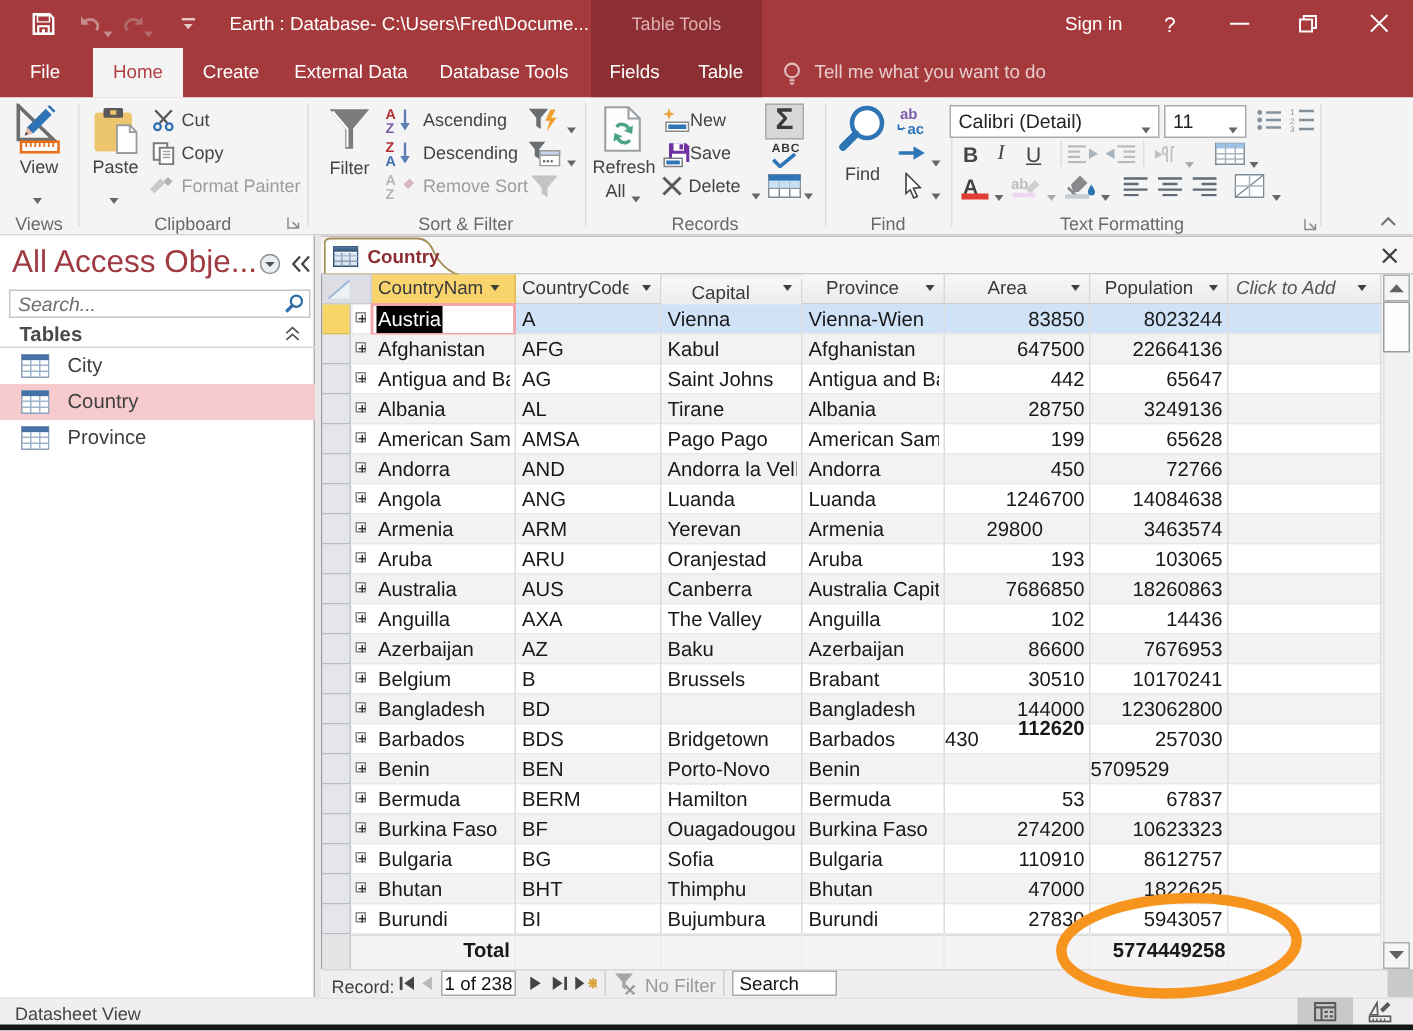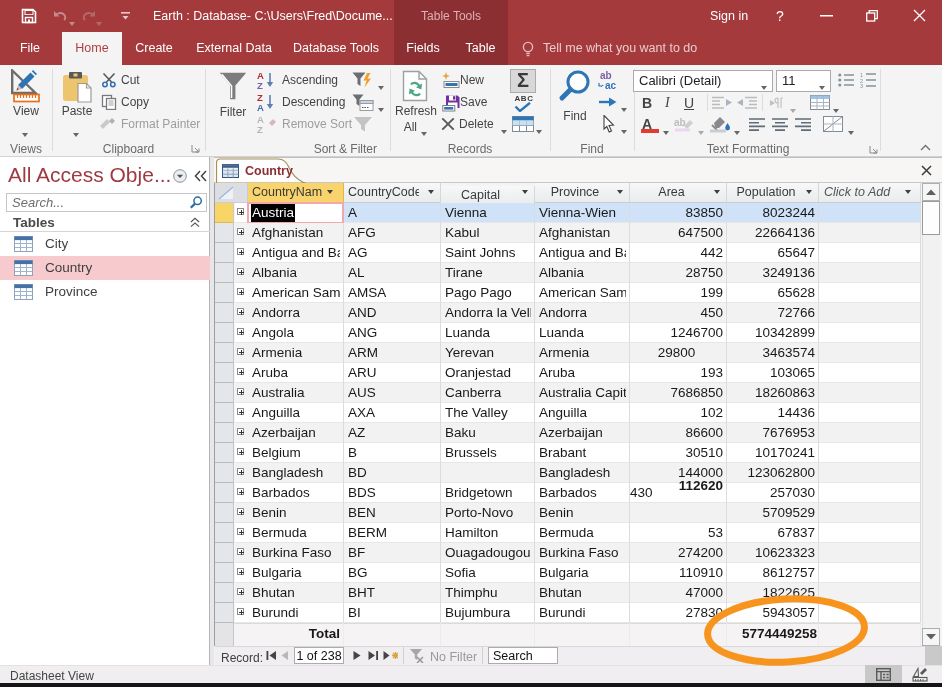--- a/index.html
+++ b/index.html
@@ -152,21 +152,21 @@
  <div class="glabel" style="left:52px;width:153px;">Clipboard</div>
  <svg class="abs" style="left:191px;top:79px;" width="9" height="9" viewBox="0 0 9 9">
   <path d="M1 1 v7 h7 M8 4.5 V8 H4.5 M4 4 l3.4 3.4" stroke="#8a8a8a" stroke-width="1" fill="none"></path>
  </svg>
 
  <svg class="abs" style="left:219px;top:7px;" width="28" height="29" viewBox="0 0 28 29">
   <path d="M0.8 0.8 H27.2 L16.4 13.6 V27.2 H11.2 V13.6 Z" fill="#7c7c7c"></path>
   <path d="M2.8 2.2 L12.6 14 L12.6 26" stroke="#fff" stroke-width="1.4" fill="none"></path>
  </svg>
  <div class="rlabel abs" style="left:213px;top:40px;width:40px;text-align:center;">Filter</div>
- <div class="glabel" style="left:192px;width:185px;text-align:right;">Sort &amp; Filter</div>
+ <div class="glabel" style="left:218px;width:185px;">Sort &amp; Filter</div>
  <svg class="abs" style="left:257px;top:6px;" width="22" height="18" viewBox="0 0 22 18">
   <text x="0" y="8" font-size="9.5" font-weight="bold" fill="#b02e30" font-family="Liberation Sans">A</text>
   <text x="0" y="17.5" font-size="9.5" font-weight="bold" fill="#7c5fa8" font-family="Liberation Sans">Z</text>
   <path d="M13 2 v11" stroke="#5d80b4" stroke-width="1.6"></path>
   <path d="M9.8 11 L13 16 L16.2 11 Z" fill="#5d80b4"></path>
  </svg>
  <div class="rlabel abs" style="left:282px;top:8px;">Ascending</div>
  <svg class="abs" style="left:257px;top:28px;" width="22" height="18" viewBox="0 0 22 18">
   <text x="0" y="8" font-size="9.5" font-weight="bold" fill="#b02e30" font-family="Liberation Sans">Z</text>
   <text x="0" y="17.5" font-size="9.5" font-weight="bold" fill="#3c6fb3" font-family="Liberation Sans">A</text>
@@ -544,21 +544,21 @@
 <div class="abs" style="left:818px;top:323px;width:1px;height:20px;background:#dadcde;"></div>
 <div class="abs" style="left:920px;top:323px;width:1px;height:20px;background:#dadcde;"></div>
 <div class="expbox" style="left:237px;top:328px;">
       <span></span>
     </div>
 <div class="cell" style="left:252px;top:323px;width:88px;">Angola</div>
 <div class="cell" style="left:348px;top:323px;width:89px;">ANG</div>
 <div class="cell" style="left:445px;top:323px;width:86px;">Luanda</div>
 <div class="cell" style="left:539px;top:323px;width:87px;">Luanda</div>
 <div class="cell" style="left:630px;top:323px;width:93px;text-align:right;">1246700</div>
-<div class="cell" style="left:727px;top:323px;width:88px;text-align:right;">10342899</div>
+<div class="cell" style="left:727px;top:323px;width:88px;text-align:right;">14084638</div>
 <div class="abs" style="left:215px;top:343px;width:19px;height:20px;background:#e4e6e9;border-right:1px solid #c2c5c8;border-bottom:1px solid #b9bcbf;"></div>
 <div class="abs" style="left:235px;top:343px;width:686px;height:20px;background:#f2f2f2;border-bottom:1px solid #e9e7e4;"></div>
 <div class="abs" style="left:343px;top:343px;width:1px;height:20px;background:#dadcde;"></div>
 <div class="abs" style="left:440px;top:343px;width:1px;height:20px;background:#dadcde;"></div>
 <div class="abs" style="left:534px;top:343px;width:1px;height:20px;background:#dadcde;"></div>
 <div class="abs" style="left:629px;top:343px;width:1px;height:20px;background:#dadcde;"></div>
 <div class="abs" style="left:726px;top:343px;width:1px;height:20px;background:#dadcde;"></div>
 <div class="abs" style="left:818px;top:343px;width:1px;height:20px;background:#dadcde;"></div>
 <div class="abs" style="left:920px;top:343px;width:1px;height:20px;background:#dadcde;"></div>
 <div class="expbox" style="left:237px;top:348px;">
@@ -706,21 +706,21 @@
 <div class="abs" style="left:818px;top:503px;width:1px;height:20px;background:#dadcde;"></div>
 <div class="abs" style="left:920px;top:503px;width:1px;height:20px;background:#dadcde;"></div>
 <div class="expbox" style="left:237px;top:508px;">
       <span></span>
     </div>
 <div class="cell" style="left:252px;top:503px;width:88px;">Benin</div>
 <div class="cell" style="left:348px;top:503px;width:89px;">BEN</div>
 <div class="cell" style="left:445px;top:503px;width:86px;">Porto-Novo</div>
 <div class="cell" style="left:539px;top:503px;width:87px;">Benin</div>
 <div class="cell" style="left:630px;top:476px;width:93px;text-align:right;font-weight:bold;">112620</div>
-<div class="cell" style="left:727px;top:503px;width:88px;text-align:right;">5709529</div>
+<div class="cell" style="left:727px;top:503px;width:88px;text-align:left;">5709529</div>
 <div class="abs" style="left:215px;top:523px;width:19px;height:20px;background:#e4e6e9;border-right:1px solid #c2c5c8;border-bottom:1px solid #b9bcbf;"></div>
 <div class="abs" style="left:235px;top:523px;width:686px;height:20px;background:#ffffff;border-bottom:1px solid #e9e7e4;"></div>
 <div class="abs" style="left:343px;top:523px;width:1px;height:20px;background:#dadcde;"></div>
 <div class="abs" style="left:440px;top:523px;width:1px;height:20px;background:#dadcde;"></div>
 <div class="abs" style="left:534px;top:523px;width:1px;height:20px;background:#dadcde;"></div>
 <div class="abs" style="left:629px;top:523px;width:1px;height:20px;background:#dadcde;"></div>
 <div class="abs" style="left:726px;top:523px;width:1px;height:20px;background:#dadcde;"></div>
 <div class="abs" style="left:818px;top:523px;width:1px;height:20px;background:#dadcde;"></div>
 <div class="abs" style="left:920px;top:523px;width:1px;height:20px;background:#dadcde;"></div>
 <div class="expbox" style="left:237px;top:528px;">

